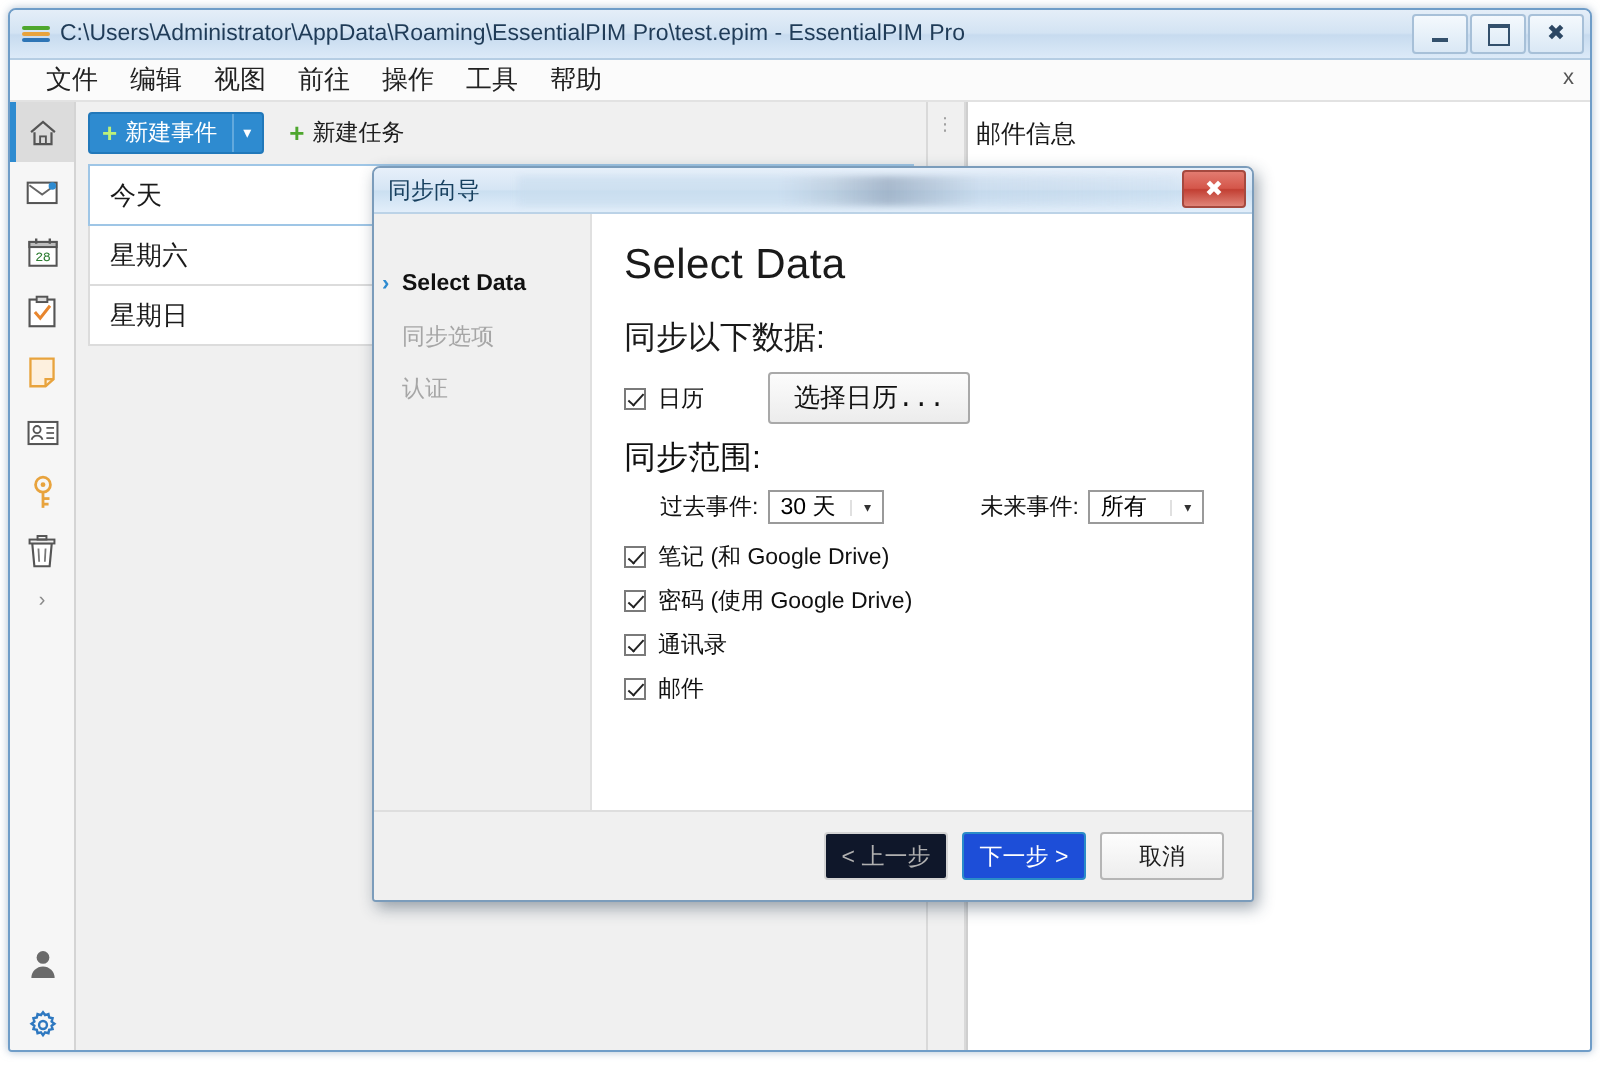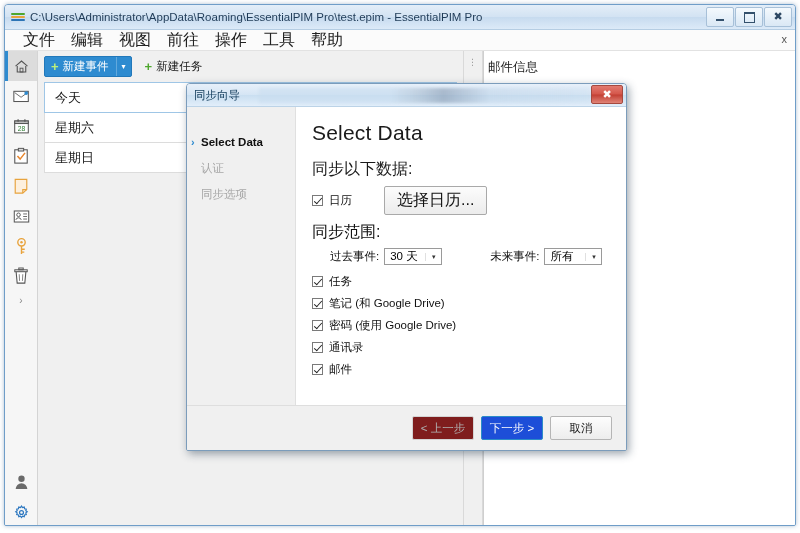--- a/index.html
+++ b/index.html
@@ -73,21 +73,21 @@
   
   .menubar {
     height: 20px;
     background: #fbfbfb;
     border-bottom: 1px solid #e2e2e2;
     display: flex; align-items: center;
     padding-left: 10px;
     position: relative;
   }
   .menu-item {
-    font-size: 16px; color: #222;
+    font-size: 13px; color: #222;
     padding: 2px 8px;
     white-space: nowrap;
   }
   .menubar .doc-close {
     position: absolute; right: 8px; top: 3px;
     font-size: 11px; color: #555;
   }
   
   .bodyrow { display: flex; height: 476px; }
   
@@ -294,25 +294,26 @@
     width: 3px; height: 7px;
     border: solid #222;
     border-width: 0 1.6px 1.6px 0;
     transform: rotate(42deg);
   }
   .chk-label { font-size: 11.5px; color: #111; }
   .btn-plain {
     border: 1px solid #a9a9a9;
     border-radius: 2px;
     background: linear-gradient(to bottom, #fcfcfc, #ececec);
-    font-size: 16px;
+    font-size: 13px;
     color: #111;
     padding: 3px 12px;
     margin-left: 32px;
     white-space: nowrap;
+    font-family: Liberation Mono, monospace;
   }
   .indent1 { margin-left: 22px; }
   .range-label { font-size: 16px; color: #111; margin: 1px 0 5px 0; }
   .range-row {
     display: flex; align-items: center;
     margin-left: 18px; margin-bottom: 9px;
   }
   .range-row .cap { font-size: 11.5px; color: #111; margin-right: 5px; }
   .combo {
     border: 1px solid #9a9a9a;
@@ -357,21 +358,21 @@
   }
   .fbtn {
     border: 1px solid #b5b5b5;
     border-radius: 2px;
     background: linear-gradient(to bottom,#fdfdfd,#ededed);
     font-size: 11.5px;
     color: #1a1a1a;
     width: 60px; height: 22px;
     display: flex; align-items: center; justify-content: center;
   }
-  .fbtn.disabled { color: #b0b0b0; background: #7f1d1d; border-color: #d4d4d4; }
+  .fbtn.disabled { color: #b0b0b0; background: #0f172a; border-color: #d4d4d4; }
   .fbtn.primary {
     background: #1d4ed8;
     border-color: #2b8cc8;
     color: #fff;
   }
   svg { display: block; }
 </style>
 </head>
 <body>
 
@@ -549,24 +550,24 @@
     </div>
 
     <div class="dlg-body">
 
       <div class="dlg-steps">
         <div class="step active">
           <span class="arrow">›</span>
           <span>Select Data</span>
         </div>
         <div class="step">
+          <span>同步选项</span>
+        </div>
+        <div class="step">
           <span>认证</span>
-        </div>
-        <div class="step">
-          <span>同步选项</span>
         </div>
       </div>
 
       <div class="dlg-main">
         <h1 class="dlg-h1">Select Data</h1>
         <div class="sub-label">同步以下数据:</div>
 
         <div class="chkrow">
           <span class="chk"></span>
           <span class="chk-label">日历</span>
@@ -581,24 +582,20 @@
             <span class="val">30 天</span>
             <span class="arw">▾</span>
           </span>
           <span class="cap gap-r">未来事件:</span>
           <span class="combo">
             <span class="val">所有</span>
             <span class="arw">▾</span>
           </span>
         </div>
 
-        <div class="chkrow">
-          <span class="chk"></span>
-          <span class="chk-label">任务</span>
-        </div>
 
         <div class="chkrow">
           <span class="chk"></span>
           <span class="chk-label">笔记 (和 Google Drive)</span>
         </div>
 
         <div class="chkrow">
           <span class="chk"></span>
           <span class="chk-label">密码 (使用 Google Drive)</span>
         </div>

